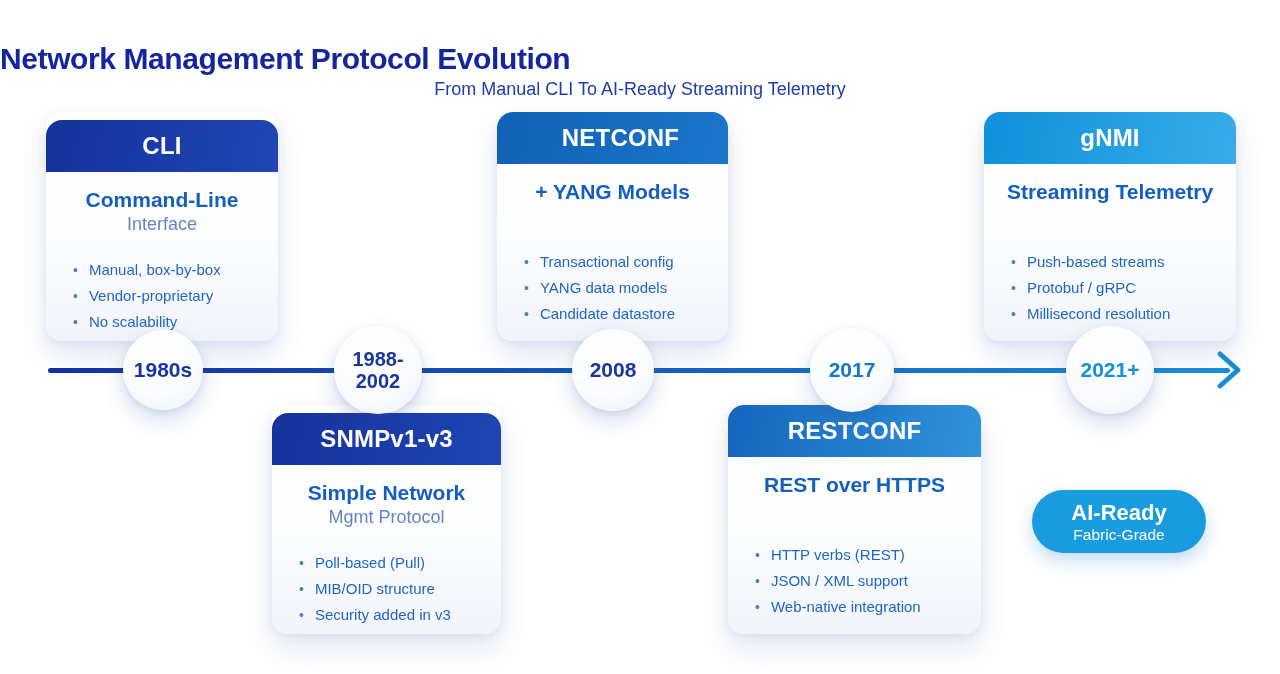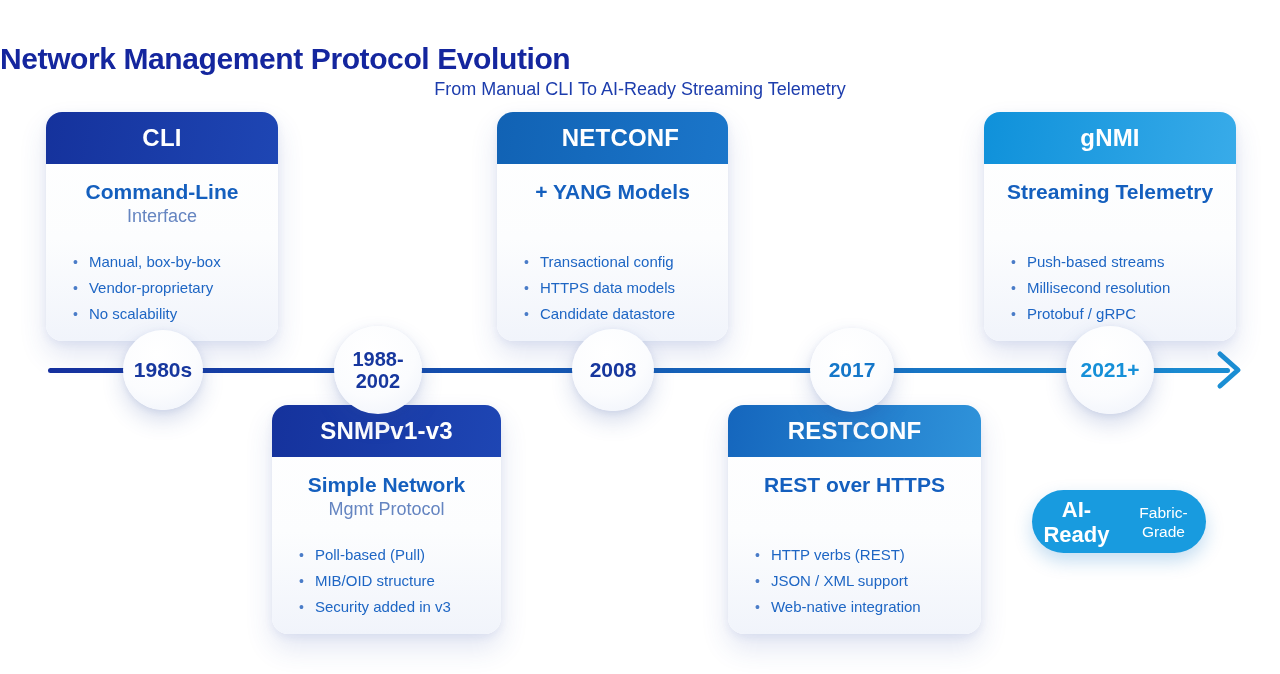--- a/index.html
+++ b/index.html
@@ -48,21 +48,21 @@
     font-size: 24px;
     font-weight: bold;
     letter-spacing: 0.2px;
   }
   .card-cli    { left: 46px;  top: 112px; width: 232px; }
   .card-netconf{ left: 497px; top: 112px; width: 231px; }
   .card-gnmi   { left: 984px; top: 112px; width: 252px; }
   .card-snmp   { left: 272px; top: 405px; width: 229px; }
   .card-restconf{ left: 728px; top: 405px; width: 253px; }
 
-  .hdr-dark    { background: linear-gradient(100deg, #15329c 0%, #1e46b4 100%); }
+  .hdr-dark    { background: linear-gradient(100deg, #15329c 0%, #1e46b4 100%); margin-top: 8px; }
   .hdr-netconf { background: linear-gradient(100deg, #1162b4 0%, #1b76ca 100%); padding-left: 16px; }
   .hdr-restconf{ background: linear-gradient(100deg, #1566bd 0%, #2f93da 100%); }
   .hdr-gnmi    { background: linear-gradient(100deg, #0f91da 0%, #38abe9 100%); }
 
   .card-head { margin-top: 15px; height: 60px; text-align: center; }
   .card-heading {
     display: block;
     font-size: 21px; font-weight: bold;
     line-height: 26px;
     color: #145fbe;
@@ -119,21 +119,21 @@
   .marker-4 { left: 1066px; top: 326px; width: 88px; height: 88px; font-size: 21px; color: #1690d8; }
 
   
   .badge {
     position: absolute;
     left: 1032px; top: 490px;
     width: 174px; height: 63px;
     border-radius: 31.5px;
     background: #189bdf;
     box-shadow: 0 8px 18px rgba(20, 120, 200, 0.25);
-    display: flex; flex-direction: row;
+    display: flex; flex-direction: column;
     align-items: center; justify-content: center;
     color: #ffffff;
     text-align: center;
     z-index: 2;
   }
   .badge-title { font-size: 22px; font-weight: bold; line-height: 25px; }
   .badge-subtitle { font-size: 15.5px; line-height: 19px; }
 </style>
 </head>
 <body>
@@ -162,35 +162,35 @@
   </div>
 
   <div class="card card-netconf">
     <div class="card-header hdr-netconf">NETCONF</div>
     <div class="card-head">
       <span class="card-heading">+ YANG Models</span>
       <span class="card-subheading"></span>
     </div>
     <div class="bullets">
       <div class="bullet-row">Transactional config</div>
-      <div class="bullet-row">HTTPS data models</div>
+      <div class="bullet-row">YANG data models</div>
       <div class="bullet-row">Candidate datastore</div>
     </div>
   </div>
 
   <div class="card card-gnmi">
     <div class="card-header hdr-gnmi">gNMI</div>
     <div class="card-head">
       <span class="card-heading">Streaming Telemetry</span>
       <span class="card-subheading"></span>
     </div>
     <div class="bullets">
       <div class="bullet-row">Push-based streams</div>
+      <div class="bullet-row">Protobuf / gRPC</div>
       <div class="bullet-row">Millisecond resolution</div>
-      <div class="bullet-row">Protobuf / gRPC</div>
     </div>
   </div>
 
   <div class="card card-snmp">
     <div class="card-header hdr-dark">SNMPv1-v3</div>
     <div class="card-head">
       <span class="card-heading">Simple Network</span>
       <span class="card-subheading">Mgmt Protocol</span>
     </div>
     <div class="bullets">

